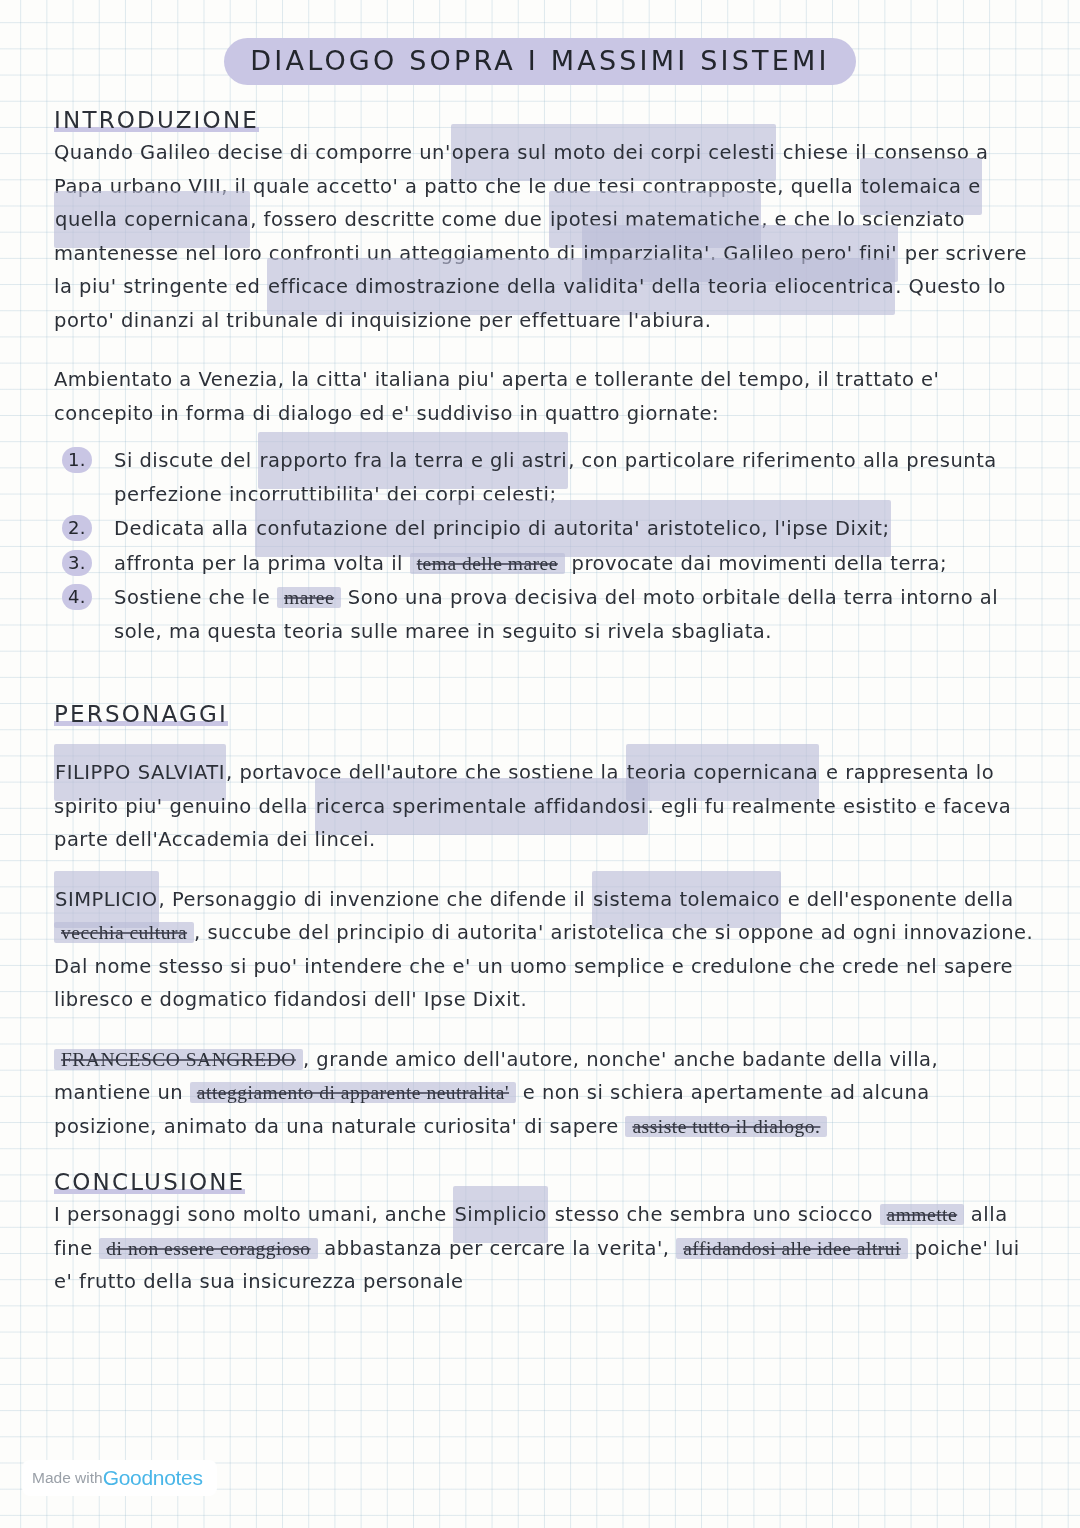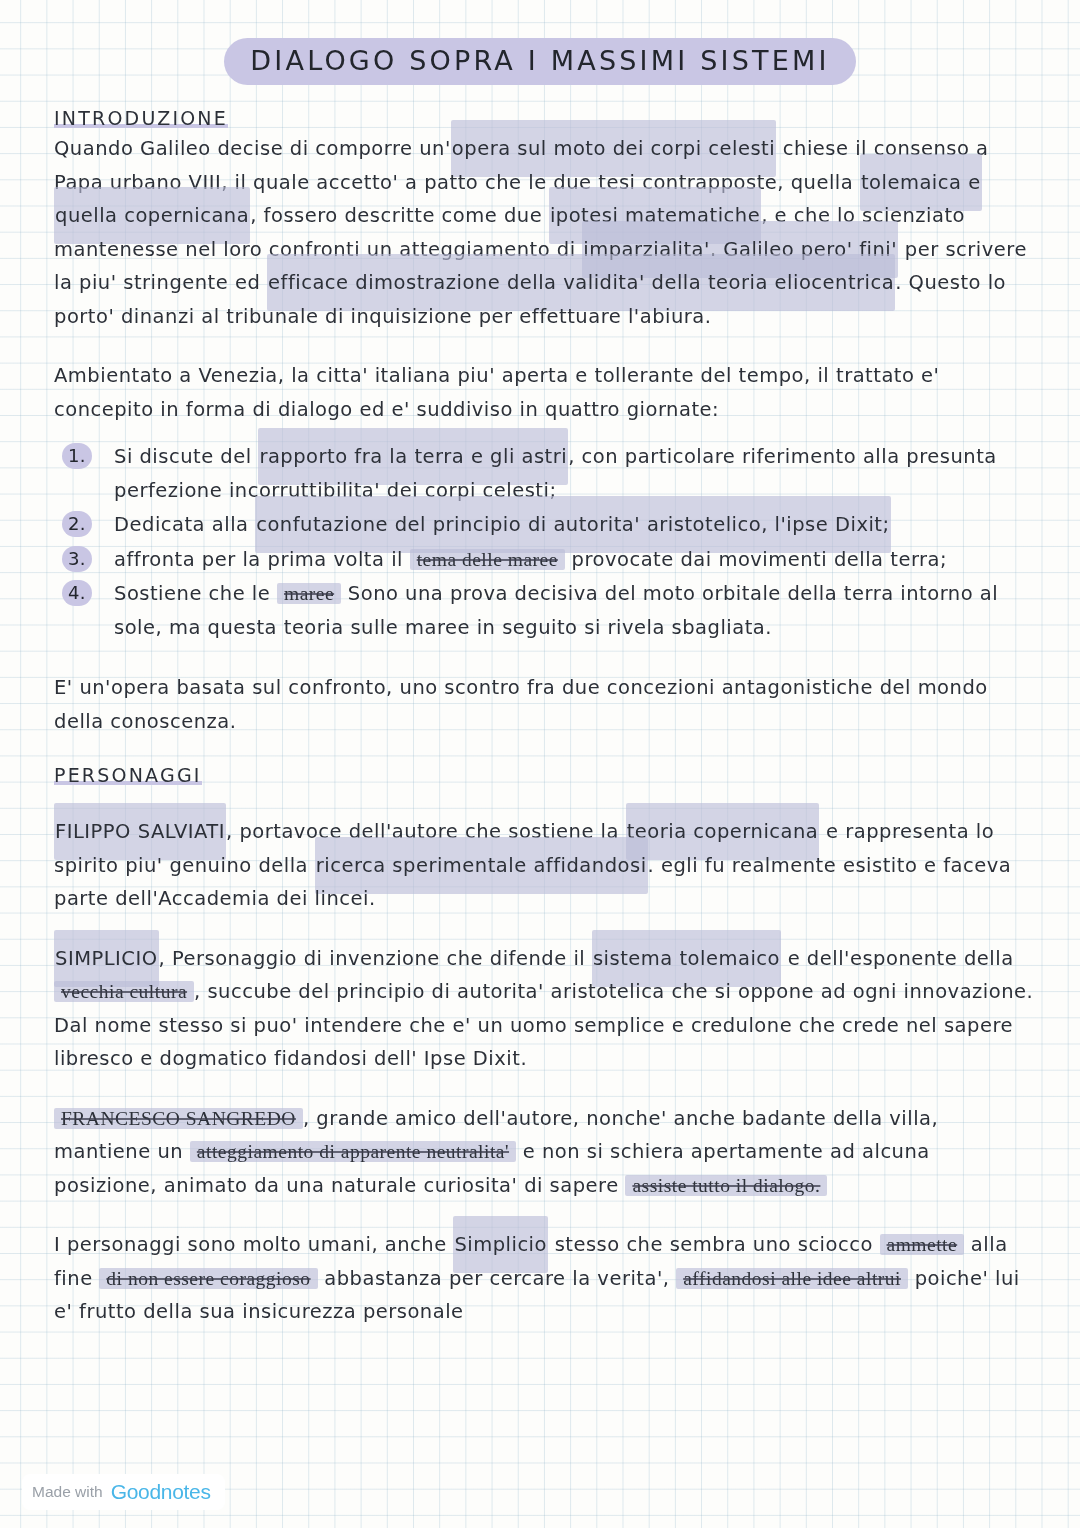--- a/index.html
+++ b/index.html
@@ -53,21 +53,21 @@
     border-radius: 26px;
     padding: 7px 26px 9px 26px;
     font-size: 27px;
     letter-spacing: 3.2px;
     color: #23262d;
     font-family: "DejaVu Sans", sans-serif;
   }
 
   
   h2.sec {
-    font-size: 19px;
+    font-size: 23px;
     font-weight: normal;
     letter-spacing: 2.2px;
     color: #2c3038;
     margin: 0 0 3px 10px;
     padding: 0;
   }
   .sec-u {
     background: linear-gradient(transparent 76%, #c9c6e4 76%, #c9c6e4 97%, transparent 97%);
   }
 
@@ -127,24 +127,23 @@
     background: #c9c6e4;
     border-radius: 13px;
     font-size: 18px;
     color: #23262d;
   }
 
   
   #watermark {
     position: absolute;
     left: 22px;
-    bottom: 18px;
+    bottom: 32px;
     display: flex;
     align-items: center;
-    gap: 8px;
     background: #ffffff;
     border-radius: 8px;
     padding: 6px 14px 6px 10px;
   }
   #watermark .made {
     font-size: 15.5px;
     color: #9aa0a8;
     font-family: "Liberation Sans", sans-serif;
   }
   #watermark .gn {
@@ -192,21 +191,20 @@
       <span>affronta per la prima volta il </span><span class="strike">tema delle maree</span><span> provocate dai movimenti della terra;</span>
     </li>
     <li>
       <span class="num">4.</span>
       <span>Sostiene che le </span><span class="strike">maree</span><span> Sono una prova decisiva del moto orbitale della terra intorno al sole, ma questa teoria sulle maree in seguito si rivela sbagliata.</span>
     </li>
   </ol>
 
   <div class="gap-md"></div>
 
-  <p class="para">E' un'opera basata sul confronto, uno scontro fra due concezioni antagonistiche del mondo della conoscenza.</p>
 
   <div class="gap-md"></div>
 
   <h2 class="sec">
     <span class="sec-u">PERSONAGGI</span>
   </h2>
 
   <div class="gap-md"></div>
 
   <p class="para">
@@ -220,20 +218,23 @@
   </p>
 
   <div class="gap-md"></div>
 
   <p class="para">
     <span class="strike">FRANCESCO SANGREDO</span><span>, grande amico dell'autore, nonche' anche badante della villa, mantiene un </span><span class="strike">atteggiamento di apparente neutralita'</span><span> e non si schiera apertamente ad alcuna posizione, animato da una naturale curiosita' di sapere </span><span class="strike">assiste tutto il dialogo.</span>
   </p>
 
   <div class="gap-md"></div>
 
+  <h2 class="sec">
+    <span class="sec-u">CONCLUSIONE</span>
+  </h2>
   <p class="para">
     <span>I personaggi sono molto umani, anche </span><span class="hl">Simplicio</span><span> stesso che sembra uno sciocco </span><span class="strike">ammette</span><span> alla fine </span><span class="strike">di non essere coraggioso</span><span> abbastanza per cercare la verita', </span><span class="strike">affidandosi alle idee altrui</span><span> poiche' lui e' frutto della sua insicurezza personale</span>
   </p>
 
 </div>
 
 <div id="watermark">
   <span class="made">Made with</span>
   <span class="gn">Goodnotes</span>
 </div>

